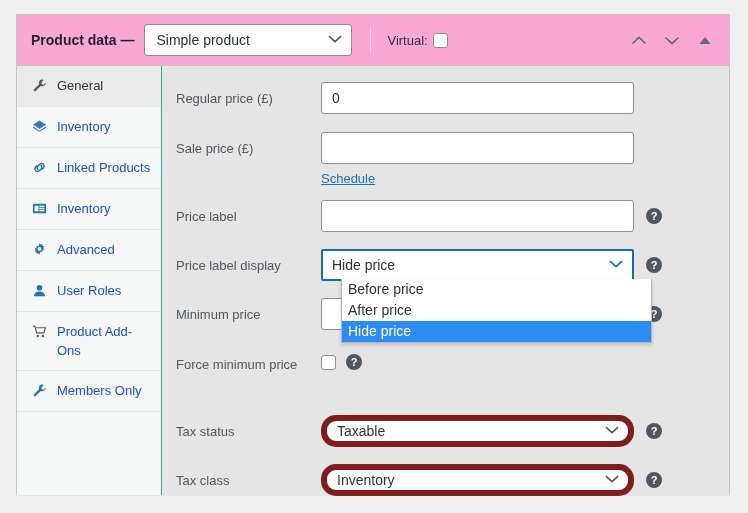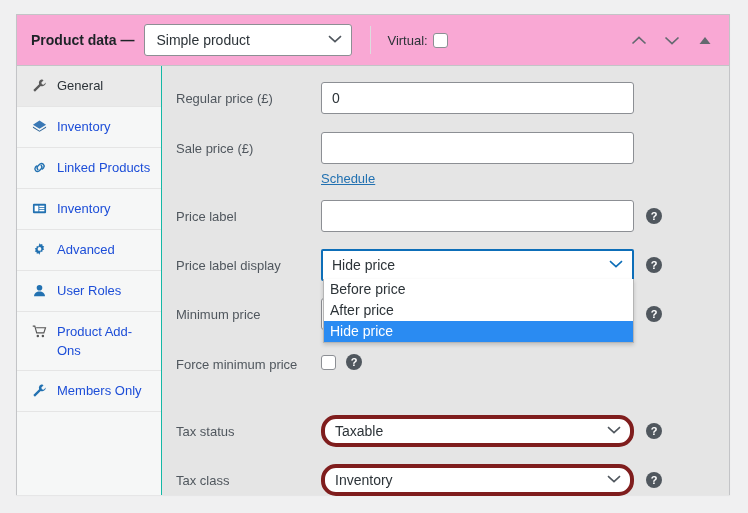--- a/index.html
+++ b/index.html
@@ -192,21 +192,21 @@
     box-sizing: border-box;
     display: flex;
     align-items: center;
     padding: 0 10px;
     font-size: 14px;
     color: #2c3338;
   }
   .sel-input {
     width: 313px;
     height: 32px;
-    border: 4px solid #7f1d1d;
+    border: 6px solid #7f1d1d;
     border-radius: 15px;
     background: #fff;
     box-sizing: border-box;
     display: flex;
     align-items: center;
     padding: 0 28px 0 10px;
     font-size: 14px;
     color: #2c3338;
     position: relative;
   }
@@ -249,21 +249,21 @@
   .cb-ctrl {
     display: flex;
     align-items: center;
     padding-top: 6px;
   }
   .cb-ctrl .help { margin-top: 0; margin-left: 10px; }
 
   
   .dropdown {
     position: absolute;
-    left: 323px;
+    left: 341px;
     top: 279px;
     width: 311px;
     background: #fff;
     border: 1px solid #b5b5b5;
     border-top: none;
     box-sizing: border-box;
     box-shadow: 0 2px 4px rgba(0,0,0,.16);
     z-index: 40;
   }
   .opt {

